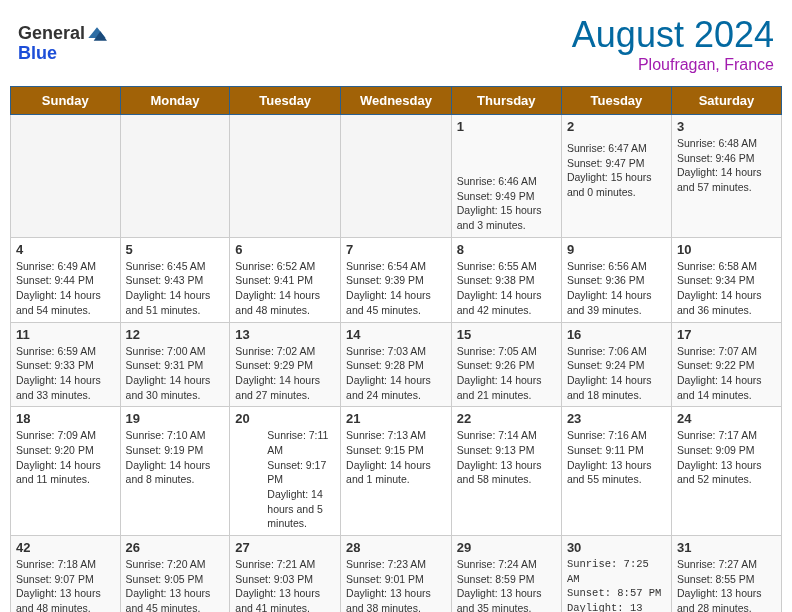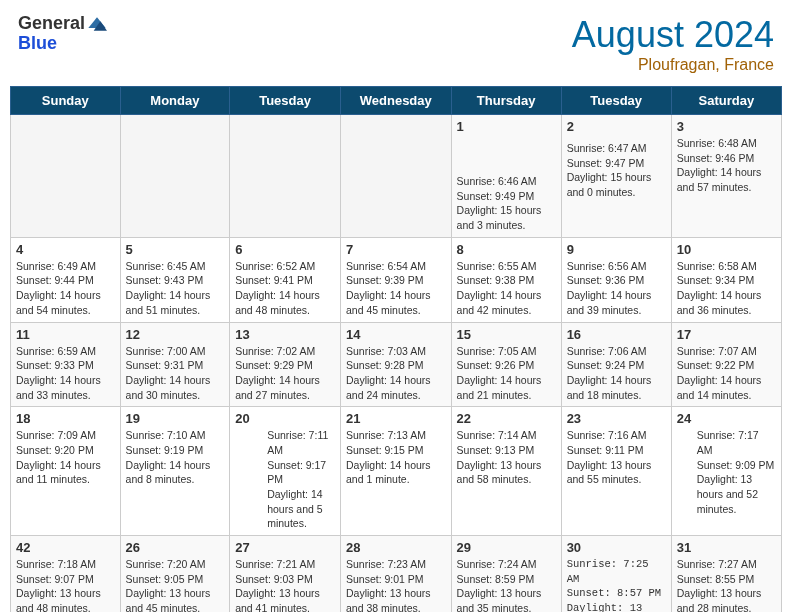--- a/index.html
+++ b/index.html
@@ -6,21 +6,21 @@
     body {
       font-family: Arial, sans-serif;
       background: #fff;
       width: 792px;
       min-height: 612px;
       padding: 10px;
     }
     .header-area {
       display: flex;
       justify-content: space-between;
-      align-items: flex-start;
+      align-items: center;
       margin-bottom: 8px;
       padding: 4px 8px;
     }
     .logo {
       display: flex;
       align-items: center;
     }
     .logo-text {
       display: flex;
       flex-direction: column;
@@ -44,29 +44,29 @@
     .title-area {
       text-align: right;
     }
     .month-title {
       font-size: 36px;
       font-weight: normal;
       color: #0369a1;
     }
     .location-title {
       font-size: 16px;
-      color: #a16207;
+      color: #a21caf;
     }
     .calendar {
       width: 100%;
       border-collapse: collapse;
       border: 1px solid #ccc;
     }
     .calendar th {
-      background: #0c4a6e;
+      background: #a16207;
       color: #fff;
       text-align: center;
       padding: 6px 4px;
       font-size: 13px;
       border: 1px solid #2a5f8f;
     }
     .calendar td {
       vertical-align: top;
       border: 1px solid #ccc;
       padding: 4px 5px;
@@ -284,21 +284,21 @@
 Daylight: 13 hours and 58 minutes.</div>
         </td>
         <td>
           <span class="day-number">23</span>
           <div class="day-info" style="white-space: pre-line;">Sunrise: 7:16 AM
 Sunset: 9:11 PM
 Daylight: 13 hours and 55 minutes.</div>
         </td>
         <td>
           <span class="day-number">24</span>
-          <div class="day-info" style="white-space: pre-line; margin-left: 20px;">Sunrise: 7:17 AM
+          <div class="day-info" style="white-space: pre-line;">Sunrise: 7:17 AM
 Sunset: 9:09 PM
 Daylight: 13 hours and 52 minutes.</div>
         </td>
       </tr>
       <tr>
         <td>
           <span class="day-number">42</span>
           <div class="day-info" style="white-space: pre-line;">Sunrise: 7:18 AM
 Sunset: 9:07 PM
 Daylight: 13 hours and 48 minutes.</div>

